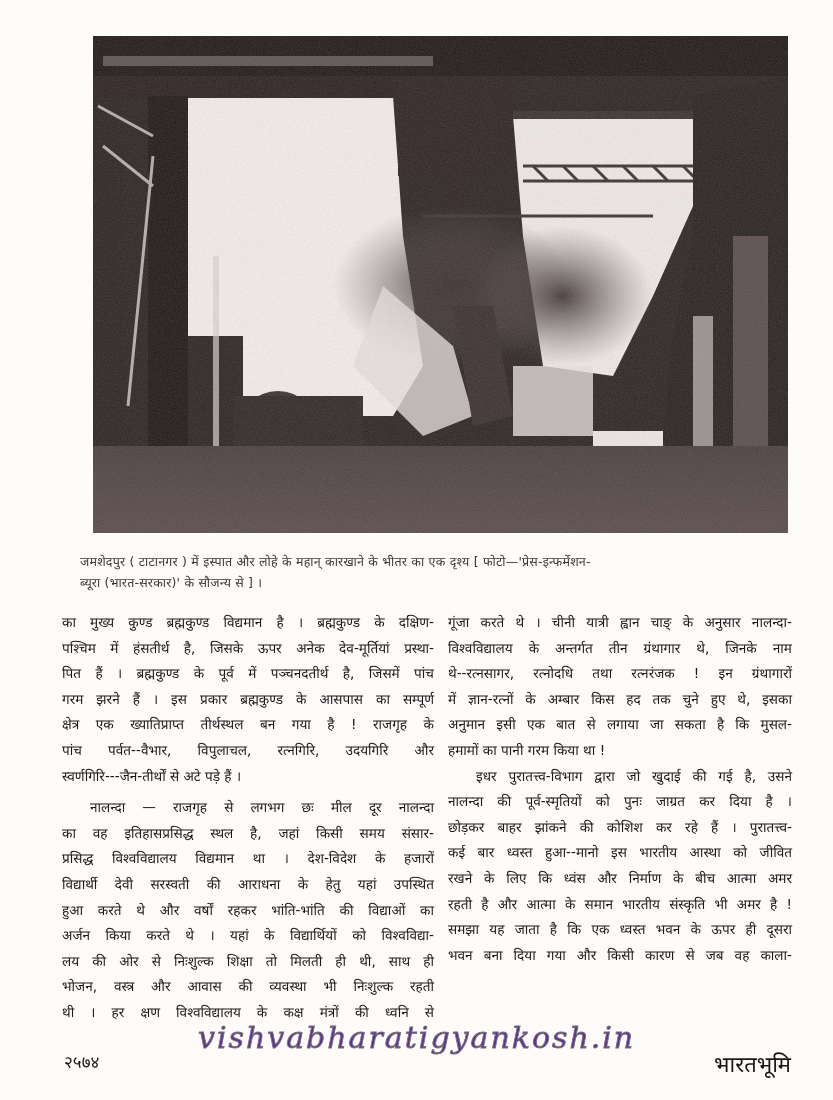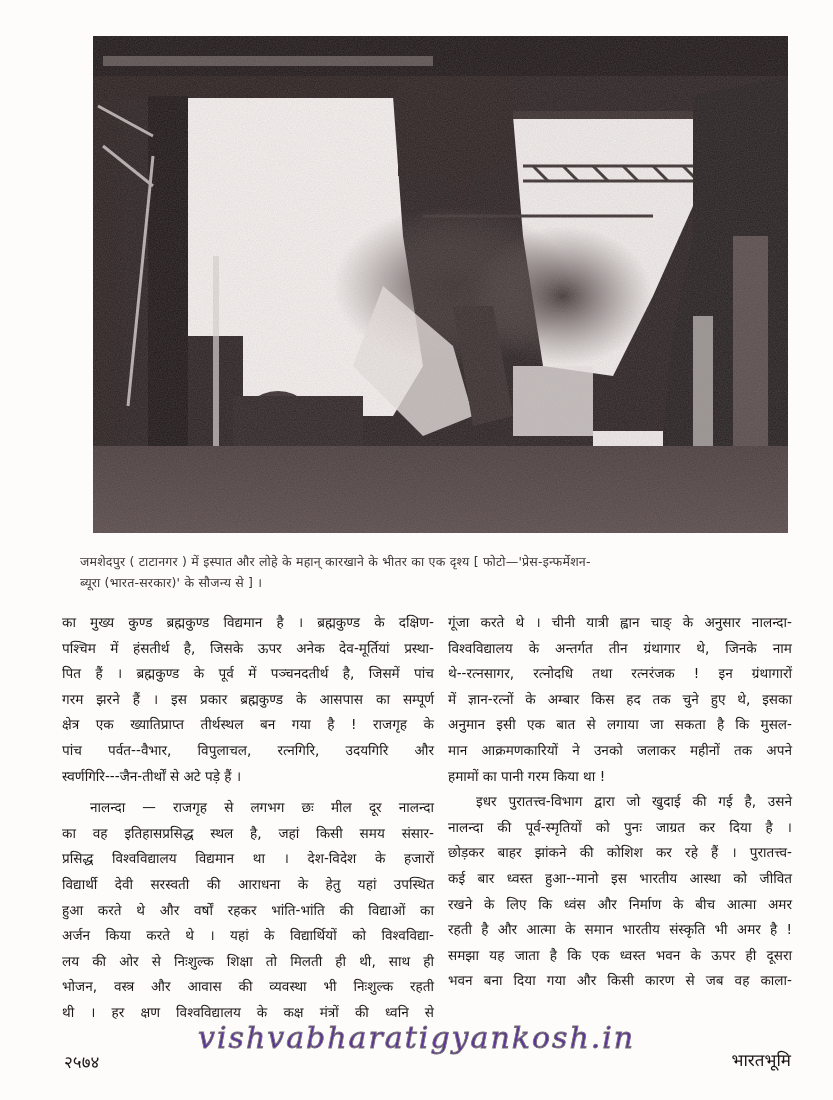--- a/index.html
+++ b/index.html
@@ -26,21 +26,21 @@
   .col.left { left: 62px; width: 372px; }
   .col.right { left: 448px; width: 344px; }
   .line { display: block; white-space: nowrap; text-align-last: justify; text-align: justify; }
   .line.indent { padding-left: 28px; }
   .line.last { text-align-last: left; }
   .para-gap { height: 6px; }
   .footer-num {
     position: absolute; left: 64px; top: 1050px; font-size: 17px; color: #1a1616;
   }
   .footer-title {
-    position: absolute; right: 42px; top: 1048px; font-size: 17px; color: #1a1616;
+    position: absolute; right: 42px; top: 1048px; font-size: 22px; color: #1a1616;
   }
   .watermark {
     position: absolute; left: 198px; top: 1020px; font-size: 30px;
     font-family: "DejaVu Serif", serif; font-style: italic; letter-spacing: 2px;
     color: #4c1d95; -webkit-text-stroke: 0.9px #6a6464; opacity: 0.9;
   }
 </style>
 </head>
 <body>
 
@@ -145,21 +145,20 @@
   </div>
 </div>
 
 <div class="col right">
   <div>
     <span class="line">गूंजा करते थे । चीनी यात्री ह्वान चाङ् के अनुसार नालन्दा-</span>
     <span class="line">विश्वविद्यालय के अन्तर्गत तीन ग्रंथागार थे, जिनके नाम</span>
     <span class="line">थे--रत्नसागर, रत्नोदधि तथा रत्नरंजक ! इन ग्रंथागारों</span>
     <span class="line">में ज्ञान-रत्नों के अम्बार किस हद तक चुने हुए थे, इसका</span>
     <span class="line">अनुमान इसी एक बात से लगाया जा सकता है कि मुसल-</span>
-    <span class="line">मान आक्रमणकारियों ने उनको जलाकर महीनों तक अपने</span>
     <span class="line last">हमामों का पानी गरम किया था !</span>
   </div>
   <div>
     <span class="line indent">इधर पुरातत्त्व-विभाग द्वारा जो खुदाई की गई है, उसने</span>
     <span class="line">नालन्दा की पूर्व-स्मृतियों को पुनः जाग्रत कर दिया है ।</span>
     <span class="line">छोड़कर बाहर झांकने की कोशिश कर रहे हैं । पुरातत्त्व-</span>
     <span class="line">कई बार ध्वस्त हुआ--मानो इस भारतीय आस्था को जीवित</span>
     <span class="line">रखने के लिए कि ध्वंस और निर्माण के बीच आत्मा अमर</span>
     <span class="line">रहती है और आत्मा के समान भारतीय संस्कृति भी अमर है !</span>
     <span class="line">समझा यह जाता है कि एक ध्वस्त भवन के ऊपर ही दूसरा</span>

